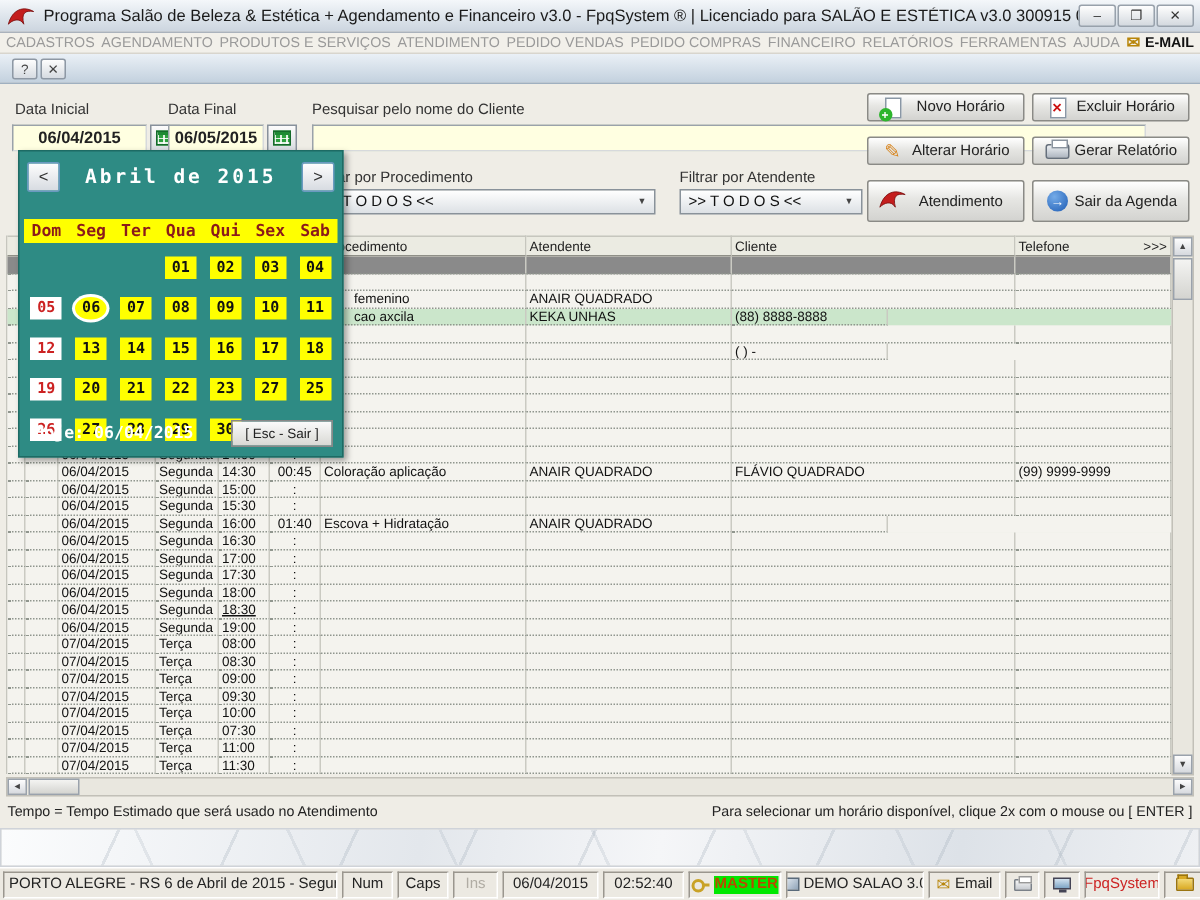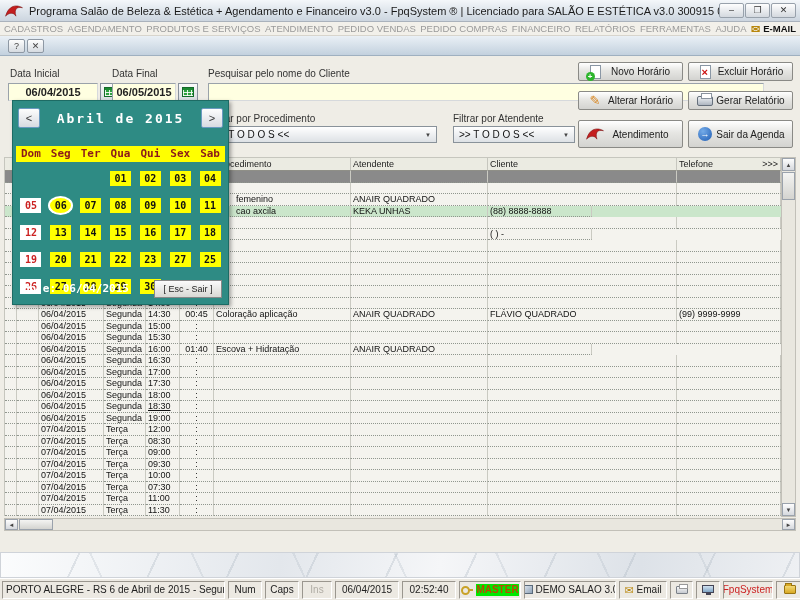--- a/index.html
+++ b/index.html
@@ -568,21 +568,21 @@
           <span class="c" style="width: 137px;"></span>
           <span class="c" style="width: 137px;"></span>
           <span class="c" style="width: 189px;"></span>
           <span class="c" style="width: 104px;"></span>
         </div>
         <div class="t-row">
           <span class="c" style="width: 12px;"></span>
           <span class="c" style="width: 22px;"></span>
           <span class="c" style="width: 65px;">07/04/2015</span>
           <span class="c" style="width: 42px;">Terça</span>
-          <span class="c" style="width: 34px;">12:00</span>
+          <span class="c" style="width: 34px;">08:00</span>
           <span class="c ctr" style="width: 34px;">:</span>
           <span class="c" style="width: 137px;"></span>
           <span class="c" style="width: 137px;"></span>
           <span class="c" style="width: 189px;"></span>
           <span class="c" style="width: 104px;"></span>
         </div>
         <div class="t-row">
           <span class="c" style="width: 12px;"></span>
           <span class="c" style="width: 22px;"></span>
           <span class="c" style="width: 65px;">07/04/2015</span>
@@ -673,20 +673,22 @@
       <span class="sb-thumb" style="left:0;top:14px;width:13px;height:28px"></span>
       <span class="sb-btn" style="left:0;bottom:0;width:13px;height:13px">▼</span>
     </div>
 
     <div class="hscroll">
       <span class="sb-btn" style="left:0;top:0;width:13px;height:11px">◄</span>
       <span class="sb-thumb" style="left:14px;top:0;width:34px;height:11px"></span>
       <span class="sb-btn" style="right:0;top:0;width:13px;height:11px">►</span>
     </div>
 
+    <span class="hint" style="left:5px">Tempo = Tempo Estimado que será usado no Atendimento</span>
+    <span class="hint" style="right:5px">Para selecionar um horário disponível, clique 2x com o mouse ou [ ENTER ]</span>
 
     <div class="band"></div>
 
     <div class="calendar">
       <div class="cal-nav">
         <span class="cal-btn">&lt;</span>
         <span class="cal-title">Abril de 2015</span>
         <span class="cal-btn">&gt;</span>
       </div>
       <div class="cal-days" id="cal-days">

